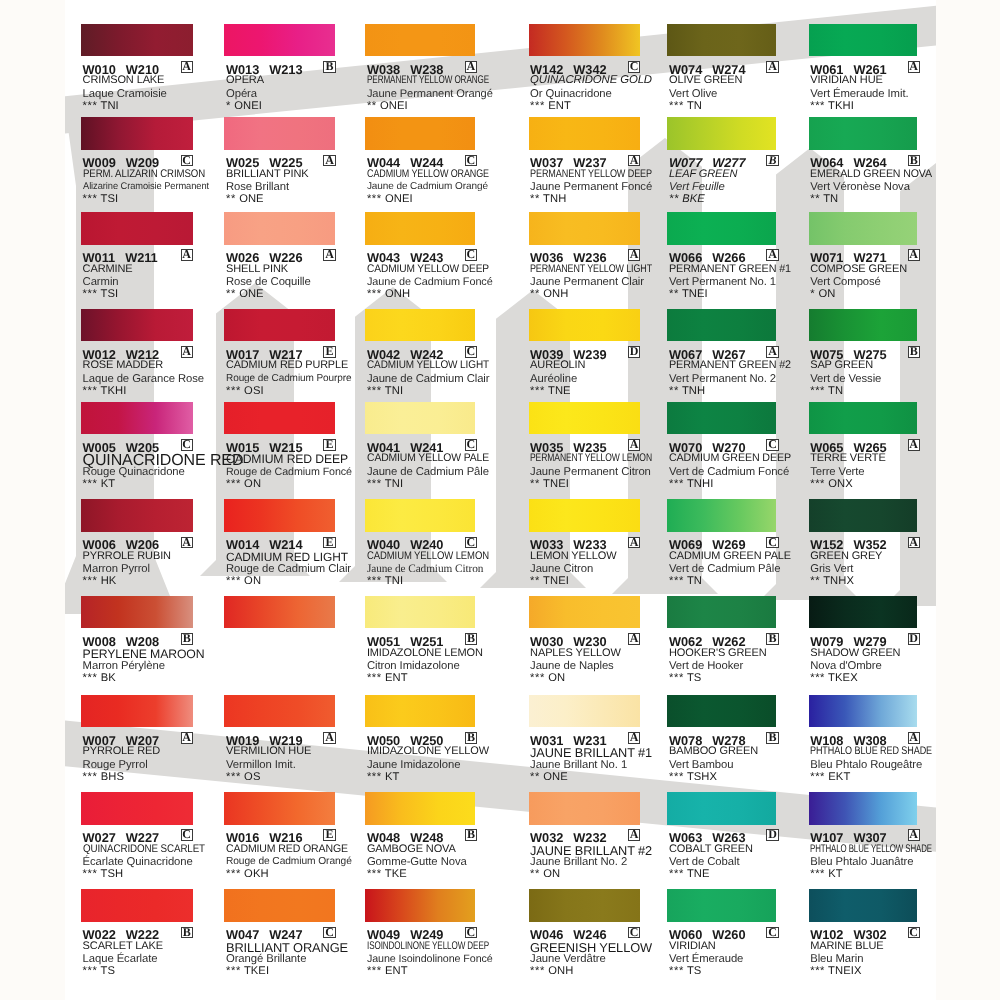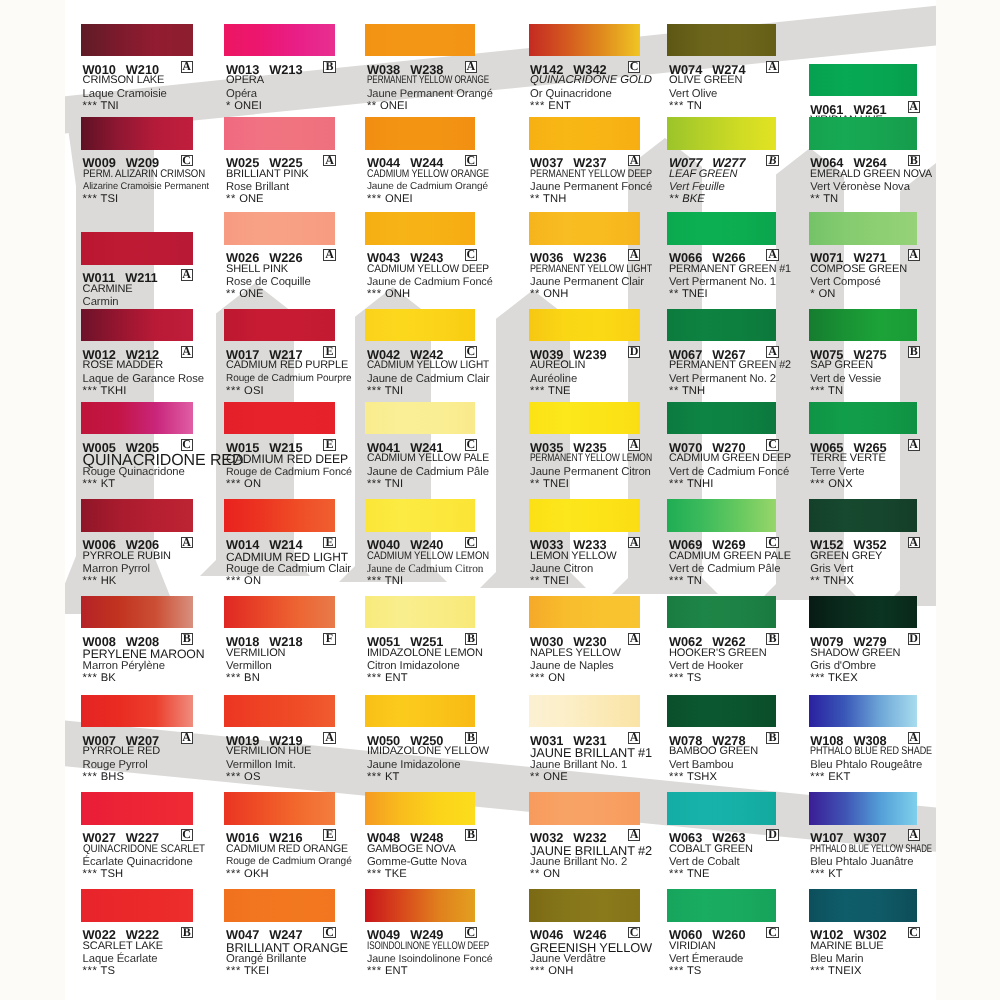--- a/index.html
+++ b/index.html
@@ -57,21 +57,21 @@
 <div class="cell" style="left:81px;top:117.2px;">
         <div class="sw" style="width:111.6px;background:linear-gradient(90deg, #5f1124 0.0%, #8f1732 33.3%, #b51b39 66.7%, #c01f3d 100.0%);"></div>
         <div class="meta">
           <div class="ln codes"><span>W009</span><span class="cb">W209</span></div>
           <div class="ln nameen fit" style="font-size: 11.09px; transform: scaleX(0.8704);">PERM. ALIZARIN CRIMSON</div>
           <div class="ln namefr fit" style="font-size: 9.72px; transform: scaleX(0.9572);">Alizarine Cramoisie Permanent</div>
           <div class="ln rating"><span class="stars">***</span> <span>TSI</span></div>
           <div class="badge" style="left:99.6px;top:4.9px;">C</div>
         </div>
       </div>
-<div class="cell" style="left:81px;top:212px;margin-top:20px;">
+<div class="cell" style="left:81px;top:212px;">
         <div class="sw" style="width:111.6px;background:linear-gradient(90deg, #b91631 0.0%, #bf1a34 33.3%, #bd1a35 66.7%, #b91935 100.0%);"></div>
         <div class="meta">
           <div class="ln codes"><span>W011</span><span class="cb">W211</span></div>
           <div class="ln nameen fit">CARMINE</div>
           <div class="ln namefr fit">Carmin</div>
           <div class="ln rating"><span class="stars">***</span> <span>TSI</span></div>
           <div class="badge" style="left:99.6px;top:4.9px;">A</div>
         </div>
       </div>
 <div class="cell" style="left:81px;top:308.6px;">
@@ -199,27 +199,20 @@
         <div class="meta">
           <div class="ln codes"><span>W014</span><span class="cb">W214</span></div>
           <div class="ln nameen fit" style="font-size: 11.93px;">CADMIUM RED LIGHT</div>
           <div class="ln namefr fit">Rouge de Cadmium Clair</div>
           <div class="ln rating"><span class="stars">***</span> <span>ON</span></div>
           <div class="badge" style="left:99px;top:4.9px;">E</div>
         </div>
       </div>
 <div class="cell" style="left:224.4px;top:595.9px;">
         <div class="sw" style="width:110.9px;background:linear-gradient(90deg, #e02723 0.0%, #e84628 33.3%, #ed6533 66.7%, #e87a4a 100.0%);"></div>
-        <div class="meta">
-          <div class="ln codes"><span>W018</span><span class="cb">W218</span></div>
-          <div class="ln nameen fit">VERMILION</div>
-          <div class="ln namefr fit">Vermillon</div>
-          <div class="ln rating"><span class="stars">***</span> <span>BN</span></div>
-          <div class="badge" style="left:99px;top:4.9px;">F</div>
-        </div>
       </div>
 <div class="cell" style="left:224.4px;top:694.5px;">
         <div class="sw" style="width:110.9px;background:linear-gradient(90deg, #ec3622 0.0%, #ee4224 33.3%, #ef4c27 66.7%, #f05c2f 100.0%);"></div>
         <div class="meta">
           <div class="ln codes"><span>W019</span><span class="cb">W219</span></div>
           <div class="ln nameen fit">VERMILION HUE</div>
           <div class="ln namefr fit">Vermillon Imit.</div>
           <div class="ln rating"><span class="stars">***</span> <span>OS</span></div>
           <div class="badge" style="left:99px;top:4.9px;">A</div>
         </div>
@@ -537,21 +530,21 @@
 <div class="cell" style="left:667.4px;top:889.2px;">
         <div class="sw" style="width:108.5px;background:linear-gradient(90deg, #17a45c 0.0%, #19ad61 33.3%, #19aa5f 66.7%, #16a25a 100.0%);"></div>
         <div class="meta">
           <div class="ln codes"><span>W060</span><span class="cb">W260</span></div>
           <div class="ln nameen fit">VIRIDIAN</div>
           <div class="ln namefr fit">Vert Émeraude</div>
           <div class="ln rating"><span class="stars">***</span> <span>TS</span></div>
           <div class="badge" style="left:99px;top:4.9px;">C</div>
         </div>
       </div>
-<div class="cell" style="left:808.6px;top:23.6px;margin-top:40px;">
+<div class="cell" style="left:808.6px;top:23.6px;">
         <div class="sw" style="width:108.8px;background:linear-gradient(90deg, #06a050 0.0%, #07a954 33.3%, #07a652 66.7%, #069e4e 100.0%);"></div>
         <div class="meta">
           <div class="ln codes"><span>W061</span><span class="cb">W261</span></div>
           <div class="ln nameen fit">VIRIDIAN HUE</div>
           <div class="ln namefr fit">Vert Émeraude Imit.</div>
           <div class="ln rating"><span class="stars">***</span> <span>TKHI</span></div>
           <div class="badge" style="left:99px;top:4.9px;">A</div>
         </div>
       </div>
 <div class="cell" style="left:808.6px;top:117.2px;">
@@ -602,21 +595,21 @@
           <div class="ln namefr fit">Gris Vert</div>
           <div class="ln rating"><span class="stars">**</span> <span>TNHX</span></div>
           <div class="badge" style="left:99px;top:4.9px;">A</div>
         </div>
       </div>
 <div class="cell" style="left:808.6px;top:595.9px;">
         <div class="sw" style="width:108.8px;background:linear-gradient(90deg, #071b14 0.0%, #0a2b1d 33.3%, #0b3422 66.7%, #09281a 100.0%);"></div>
         <div class="meta">
           <div class="ln codes"><span>W079</span><span class="cb">W279</span></div>
           <div class="ln nameen fit">SHADOW GREEN</div>
-          <div class="ln namefr fit">Gris d'Ombre</div>
+          <div class="ln namefr fit">Nova d'Ombre</div>
           <div class="ln rating"><span class="stars">***</span> <span>TKEX</span></div>
           <div class="badge" style="left:99px;top:4.9px;">D</div>
         </div>
       </div>
 <div class="cell" style="left:808.6px;top:694.5px;">
         <div class="sw" style="width:108.8px;background:linear-gradient(90deg, #2a20a0 0.0%, #3a58b8 33.3%, #6fa8d8 66.7%, #a8dcee 100.0%);"></div>
         <div class="meta">
           <div class="ln codes"><span>W108</span><span class="cb">W308</span></div>
           <div class="ln nameen fit" style="font-size: 11.09px; transform: scaleX(0.8165);">PHTHALO BLUE RED SHADE</div>
           <div class="ln namefr fit">Bleu Phtalo Rougeâtre</div>

